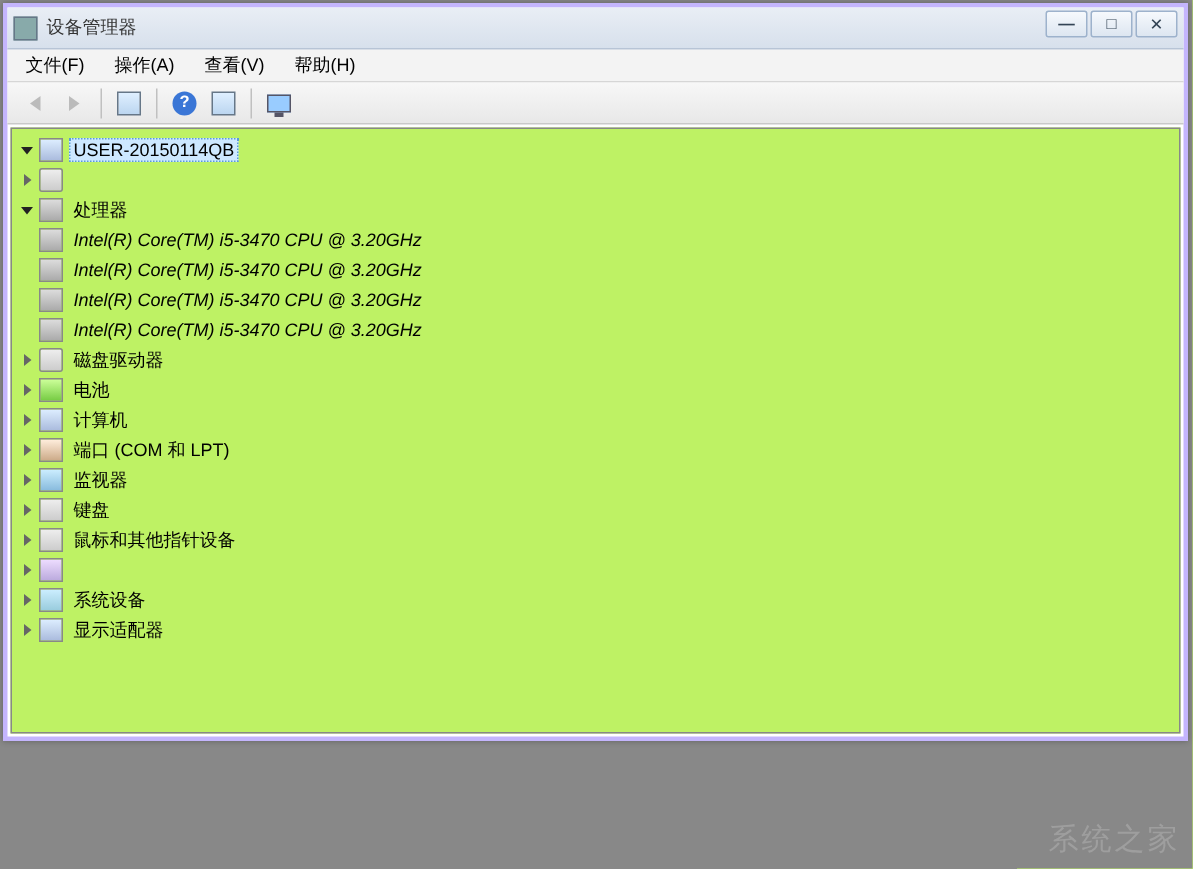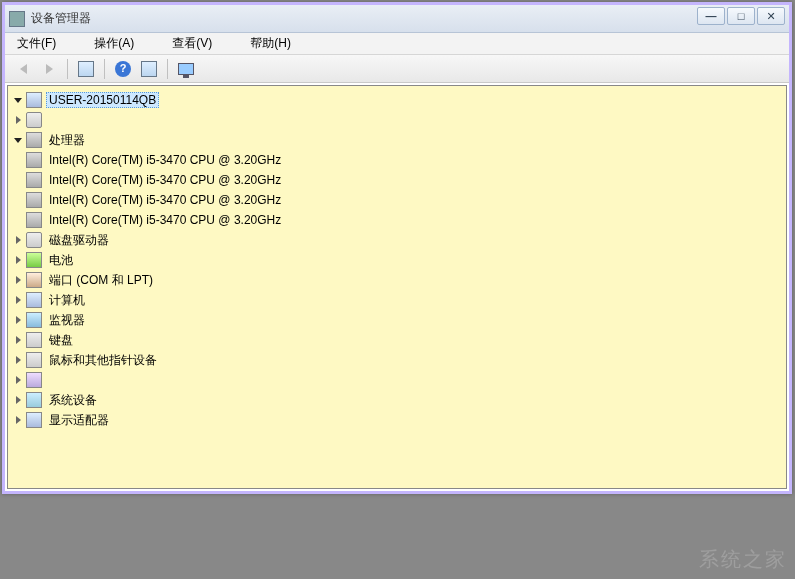--- a/index.html
+++ b/index.html
@@ -57,21 +57,21 @@
 .win-btn.min::before { content:"—"; color:#345; font-weight:bold; }
 .win-btn.max::before { content:"□"; color:#345; }
 .win-btn.close::before { content:"✕"; color:#345; }
 
 .menubar {
   height: 22px;
   background: #f3f3f3;
   border-bottom: 1px solid #d6d6d6;
   display: flex; align-items: center;
   padding: 0 6px;
-  gap: 26px;
+  gap: 8px;
 }
 .menu-item {
   padding: 2px 6px;
   color: #000;
   cursor: default;
 }
 
 .toolbar {
   height: 28px;
   background: linear-gradient(#f7f7f7,#e8e8e8);
@@ -109,21 +109,21 @@
 }
 .tool-icon.monitor::after{
   content:"";position:absolute;left:4px;bottom:-4px;width:6px;height:3px;background:#556;
 }
 
 .tree-area {
   flex:1;
   border-top:1px solid #bbb;
   margin: 2px;
   border:1px solid #888;
-  background:#fef9c3;
+  background:#bef264;
   overflow:auto;
   padding: 4px 2px;
 }
 .tree ul { list-style:none; padding-left: 0; }
 .tree li { white-space: nowrap; }
 .node {
   display:flex; align-items:center; height:20px;
   padding-left: 2px;
 }
 .expander {
@@ -156,21 +156,21 @@
 .node-icon.network{background:linear-gradient(#dfe,#adb);}
 .node-icon.system{background:linear-gradient(#cef,#9cd);}
 .node-icon.display{background:linear-gradient(#def,#abd);}
 .node-label { padding: 1px 3px; }
 .node.selected .node-label {
   background:#cde8ff;
   border:1px dotted #5a9bd5;
   padding:0 2px;
 }
 .children { padding-left: 20px; }
-.children2 { padding-left: 28px; }
+.children2 { padding-left: 28px; font-style: italic; }
 
 .watermark {
   position:absolute;
   right: 8px; bottom: 6px;
   font-size: 20px;
   color: rgba(200,200,200,.35);
   letter-spacing: 2px;
   pointer-events:none;
 }
 </style>
@@ -295,31 +295,31 @@
                   </span>
                   <span class="node-icon battery"></span>
                   <span class="node-label">电池</span>
                 </div>
               </li>
               <li>
                 <div class="node">
                   <span class="expander">
                     <span class="tri right"></span>
                   </span>
+                  <span class="node-icon computer"></span>
+                  <span class="node-label">计算机</span>
+                </div>
+              </li>
+              <li>
+                <div class="node">
+                  <span class="expander">
+                    <span class="tri right"></span>
+                  </span>
                   <span class="node-icon port"></span>
                   <span class="node-label">端口 (COM 和 LPT)</span>
-                </div>
-              </li>
-              <li>
-                <div class="node">
-                  <span class="expander">
-                    <span class="tri right"></span>
-                  </span>
-                  <span class="node-icon computer"></span>
-                  <span class="node-label">计算机</span>
                 </div>
               </li>
               <li>
                 <div class="node">
                   <span class="expander">
                     <span class="tri right"></span>
                   </span>
                   <span class="node-icon monitor"></span>
                   <span class="node-label">监视器</span>
                 </div>

